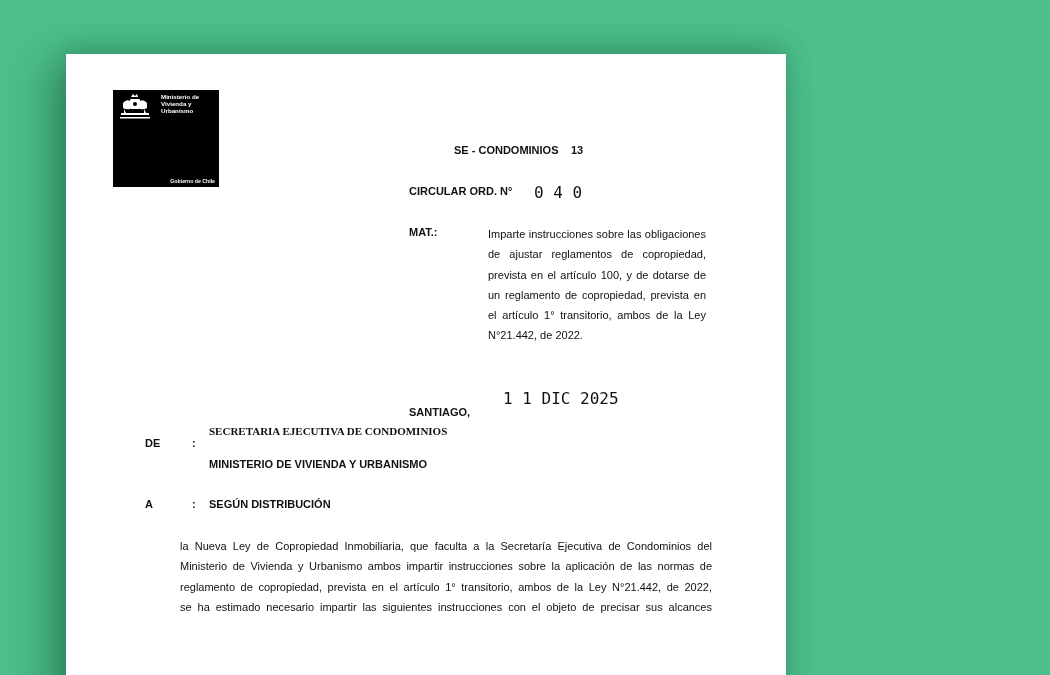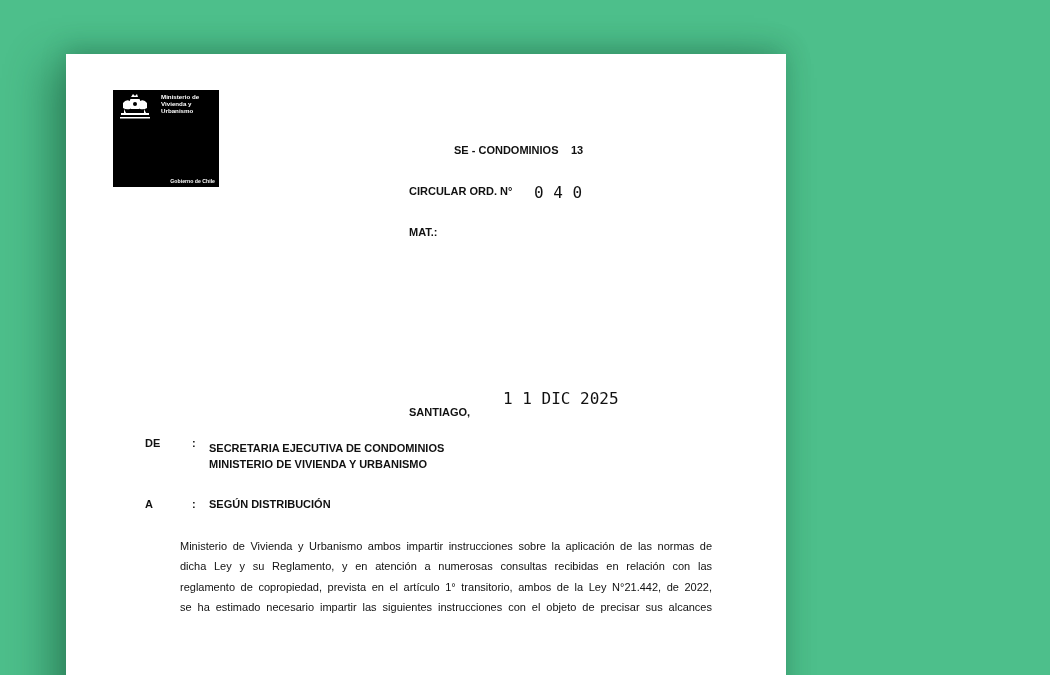--- a/index.html
+++ b/index.html
@@ -89,32 +89,33 @@
     <div class="gov">Gobierno de Chile</div>
   </div>
 
   <div class="hdr" style="left:343px; top:90px;margin-left:45px;">SE - CONDOMINIOS</div>
   <div class="hdr" style="left:505px; top:90px;text-align:right;">13</div>
 
   <div class="hdr" style="left:343px; top:131px;">CIRCULAR ORD. N°</div>
   <div class="stamp" style="left:468px; top:122px; font-size:16px;">0 4 0</div>
 
   <div class="hdr" style="left:343px; top:172px;">MAT.:</div>
+  <div class="mat-body">Imparte instrucciones sobre las obligaciones de ajustar reglamentos de copropiedad, prevista en el artículo 100, y de dotarse de un reglamento de copropiedad, prevista en el artículo 1° transitorio, ambos de la Ley N°21.442, de 2022.</div>
 
   <div class="hdr" style="left:343px; top:352px;">SANTIAGO,</div>
   <div class="stamp" style="left:437px; top:328px; font-size:16px; letter-spacing:0px;">1 1 DIC 2025</div>
 
   <div class="hdr" style="left:79px; top:383px;">DE</div>
   <div class="hdr" style="left:126px; top:383px;">:</div>
-  <div class="hdr" style="left:143px; top:388px;">SECRETARIA EJECUTIVA DE CONDOMINIOS</div>
+  <div class="hdr" style="left:143px; top:371px;font-family:Liberation Serif, serif;">SECRETARIA EJECUTIVA DE CONDOMINIOS</div>
   <div class="hdr" style="left:143px; top:404px;">MINISTERIO DE VIVIENDA Y URBANISMO</div>
 
   <div class="hdr" style="left:79px; top:444px;">A</div>
   <div class="hdr" style="left:126px; top:444px;">:</div>
   <div class="hdr" style="left:143px; top:444px;">SEGÚN DISTRIBUCIÓN</div>
 
   <div class="body-text">
+    <span class="line">la Nueva Ley de Copropiedad Inmobiliaria, que faculta a la Secretaría Ejecutiva de Condominios del</span>
     <span class="line">Ministerio de Vivienda y Urbanismo ambos impartir instrucciones sobre la aplicación de las normas de</span>
-    <span class="line">dicha Ley y su Reglamento, y en atención a numerosas consultas recibidas en relación con las</span>
     <span class="line">reglamento de copropiedad, prevista en el artículo 1° transitorio, ambos de la Ley N°21.442, de 2022,</span>
     <span class="line">se ha estimado necesario impartir las siguientes instrucciones con el objeto de precisar sus alcances</span>
   </div>
 </div>
 
 </body></html>

